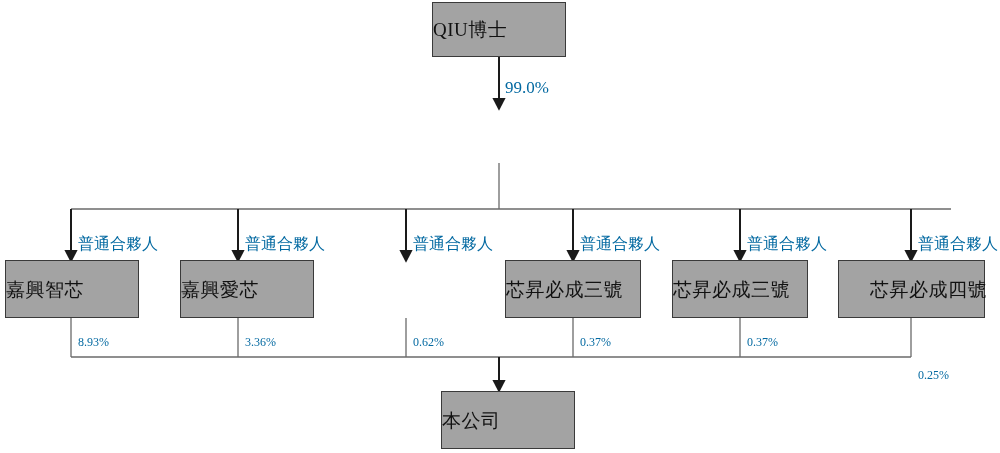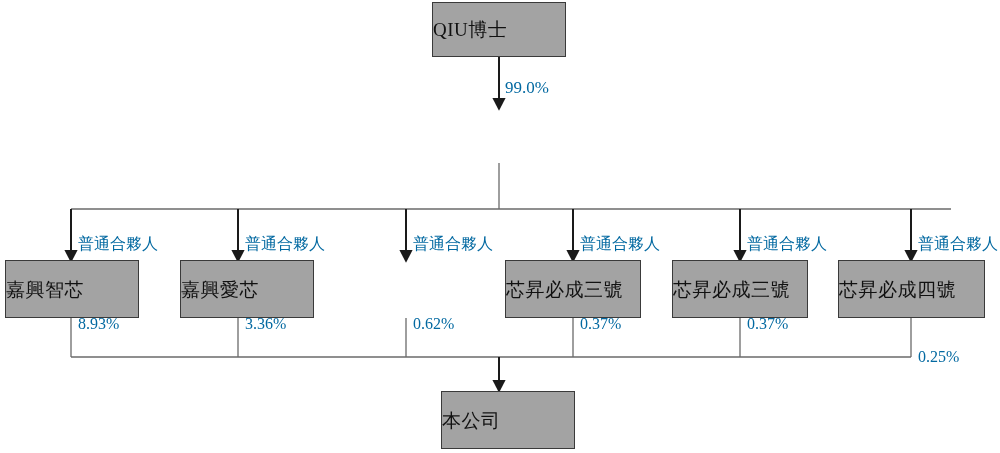--- a/index.html
+++ b/index.html
@@ -49,21 +49,21 @@
 
   .edge-text {
     position: absolute;
     font-size: 17px;
     color: #0369a1;
     white-space: nowrap;
     line-height: 1;
   }
   .pct-top { left: 505px; top: 79px; font-size: 17px; }
   .role-text { font-size: 16px; top: 236px; }
-  .pct-text  { font-size: 16px; top: 316px; }
+  .pct-text  { font-size: 12px; top: 336px; }
 </style>
 </head>
 <body>
 
 <div id="chart-root">
 
   <svg class="wires" viewBox="0 0 1000 453" xmlns="http://www.w3.org/2000/svg">
     <defs>
       <marker id="arrowhead" markerWidth="8" markerHeight="8" refX="3.2" refY="4" orient="auto" markerUnits="strokeWidth">
         <path d="M0,0.6 L6.6,4 L0,7.4 z" fill="#1a1a1a"></path>
@@ -107,21 +107,21 @@
   </div>
   <div class="node-box partner-node" style="left:180px; width:134px;">
     <span class="node-label">嘉興愛芯</span>
   </div>
   <div class="node-box partner-node" style="left:505px; width:136px;">
     <span class="node-label">芯昇必成三號</span>
   </div>
   <div class="node-box partner-node" style="left:672px; width:136px;">
     <span class="node-label">芯昇必成三號</span>
   </div>
-  <div class="node-box partner-node" style="left:838px; width:147px;">
+  <div class="node-box partner-node" style="left:838px; width:147px;padding-left:31px;">
     <span class="node-label">芯昇必成四號</span>
   </div>
 
   <div class="edge-text role-text" style="left:78px;">普通合夥人</div>
   <div class="edge-text role-text" style="left:245px;">普通合夥人</div>
   <div class="edge-text role-text" style="left:413px;">普通合夥人</div>
   <div class="edge-text role-text" style="left:580px;">普通合夥人</div>
   <div class="edge-text role-text" style="left:747px;">普通合夥人</div>
   <div class="edge-text role-text" style="left:918px;">普通合夥人</div>
 

